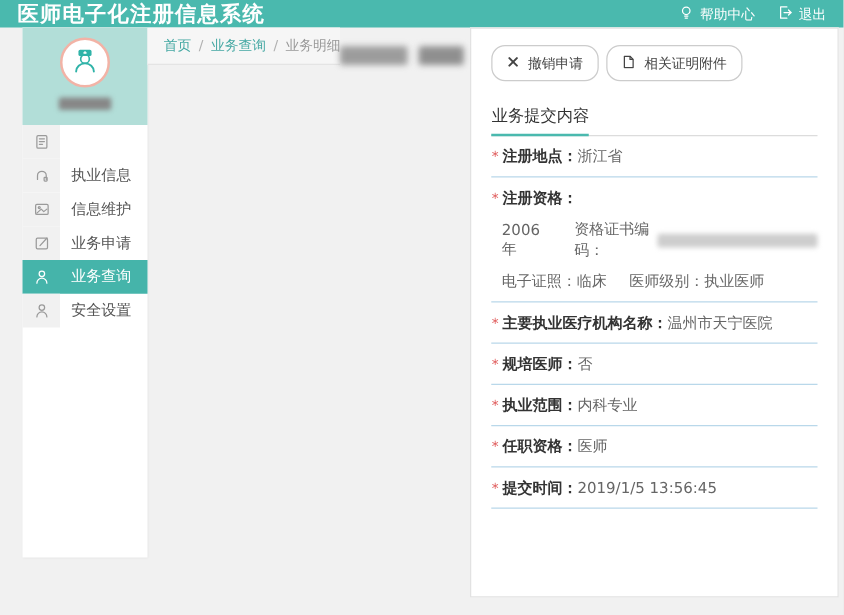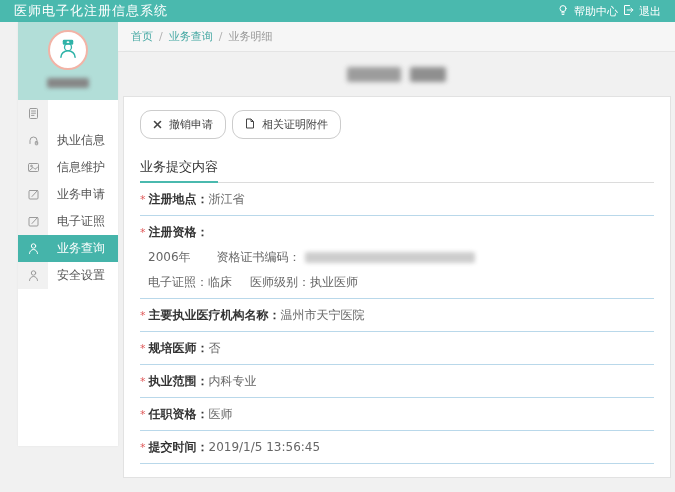--- a/index.html
+++ b/index.html
@@ -2,41 +2,41 @@
 <html><head>
 <meta charset="utf-8">
 <style>
   * { margin:0; padding:0; box-sizing:border-box; }
   html,body { background:#e9e9e9; }
   body { font-family:"DejaVu Sans","Liberation Sans",sans-serif; }
   .page { width:675px; height:492px; background:#f1f1f1; overflow:hidden; position:relative; }
 
   
   .header { height:22px; background:#4ab9ae; display:flex; align-items:center; padding:0 14px; color:#fff; }
-  .header-title { font-size:13px; font-weight:normal; letter-spacing:1px; }
-  .header-right { margin-left:auto; display:flex; align-items:center; gap:4px; font-size:11px; }
+  .header-title { font-size:17px; font-weight:bold; letter-spacing:1px; }
+  .header-right { margin-left:auto; display:flex; align-items:center; gap:18px; font-size:11px; }
   .hbtn { display:flex; align-items:center; gap:5px; cursor:pointer; }
 
   
   .body { display:flex; height:470px; padding-left:18px; }
 
   
   .sidebar { width:100px; height:424px; background:#fff; flex-shrink:0; box-shadow:0 0 2px rgba(0,0,0,0.06); }
   .avatar-panel { height:78px; background:#b2ded8; padding-top:8px; }
   .avatar-circle { width:40px; height:40px; border-radius:50%; background:#fff; border:2px solid #f2b3a6; margin:0 auto; display:flex; align-items:center; justify-content:center; }
   .blur-name { width:42px; height:10px; background:#878787; border-radius:2px; filter:blur(2px); margin:8px auto 0; }
   .menu-item { display:flex; height:27px; align-items:center; cursor:pointer; }
   .icon-cell { width:30px; height:100%; background:#f1f1f1; display:flex; align-items:center; justify-content:center; flex-shrink:0; }
   .label-cell { flex:1; height:100%; display:flex; align-items:center; padding-left:9px; font-size:12px; color:#555; }
   .menu-item.selected .icon-cell, .menu-item.selected .label-cell { background:#45b4aa; color:#fff; }
   .menu-item.selected svg * { stroke:#fff; }
   .micon { stroke:#9a9a9a; fill:none; stroke-width:1; stroke-linecap:round; stroke-linejoin:round; }
 
   
-  .main { flex:1; display:flex; flex-direction:column; min-width:0; }
+  .main { flex:1; display:flex; flex-direction:row; min-width:0; }
   .breadcrumb { height:30px; background:#f6f6f6; border-bottom:1px solid #e4e4e4; display:flex; align-items:center; padding-left:13px; font-size:11px; color:#b0b0b0; gap:6px; }
   .crumb-link { color:#45a8a3; cursor:pointer; }
   .crumb-current { color:#999; }
   .title-area { height:44px; display:flex; align-items:center; justify-content:center; gap:9px; }
   .blur-title-a { width:54px; height:15px; background:#9c9c9c; border-radius:2px; filter:blur(2.5px); }
   .blur-title-b { width:36px; height:15px; background:#8f8f8f; border-radius:2px; filter:blur(2.5px); }
 
   .card { flex:1; background:#fff; border:1px solid #e2e2e2; margin:0 4px 14px 5px; padding:13px 16px; overflow:hidden; }
 
   .toolbar { display:flex; gap:6px; }
@@ -136,29 +136,20 @@
           <div class="label-cell">信息维护</div>
         </div>
         <div class="menu-item">
           <div class="icon-cell">
             <svg class="micon" width="13" height="13" viewBox="0 0 13 13">
                 <rect x="2" y="2.5" width="9" height="8.5" rx="1"></rect>
                 <line x1="5" y1="8.5" x2="10.6" y2="2.4"></line>
               </svg>
           </div>
           <div class="label-cell">业务申请</div>
-        </div>
-        <div class="menu-item">
-          <div class="icon-cell">
-            <svg class="micon" width="13" height="13" viewBox="0 0 13 13">
-                <rect x="2" y="2.5" width="9" height="8.5" rx="1"></rect>
-                <line x1="5" y1="8.5" x2="10.6" y2="2.4"></line>
-              </svg>
-          </div>
-          <div class="label-cell">电子证照</div>
         </div>
         <div class="menu-item selected">
           <div class="icon-cell">
             <svg class="micon" width="13" height="13" viewBox="0 0 13 13">
                 <circle cx="6.5" cy="4" r="2.2"></circle>
                 <path d="M2.5 11.5 a4 4 0 0 1 8 0"></path>
               </svg>
           </div>
           <div class="label-cell">业务查询</div>
         </div>

